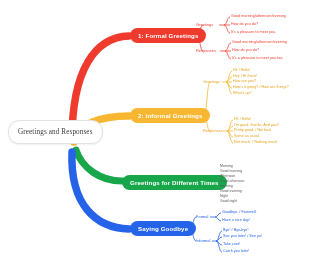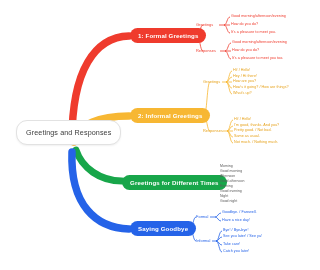--- a/index.html
+++ b/index.html
@@ -6,29 +6,30 @@
   body{width:300px;height:270px;overflow:hidden;
        font-family:"Liberation Sans","DejaVu Sans",sans-serif;
        -webkit-font-smoothing:antialiased;}
   #map{position:relative;width:300px;height:270px;}
   svg.links{position:absolute;left:0;top:0;width:300px;height:270px;}
 
   .node{position:absolute;box-sizing:border-box;white-space:nowrap;}
 
   
   .root{
-    left:16px;top:120px;
+    left:8px;top:120px;
     padding:7px 9px;
     background:#ffffff;
     border:1px solid #e2e2e2;
     border-radius:11px;
     font-size:7.2px;
     color:#3c3c3c;
     letter-spacing:.1px;
     box-shadow:0 1px 2px rgba(0,0,0,.06);
+    font-family:Liberation Serif, serif;
   }
 
   
   .topic{
     padding:4.5px 8px;
     border-radius:9px;
     color:#ffffff;
     font-size:6.1px;
     font-weight:bold;
     letter-spacing:.15px;

